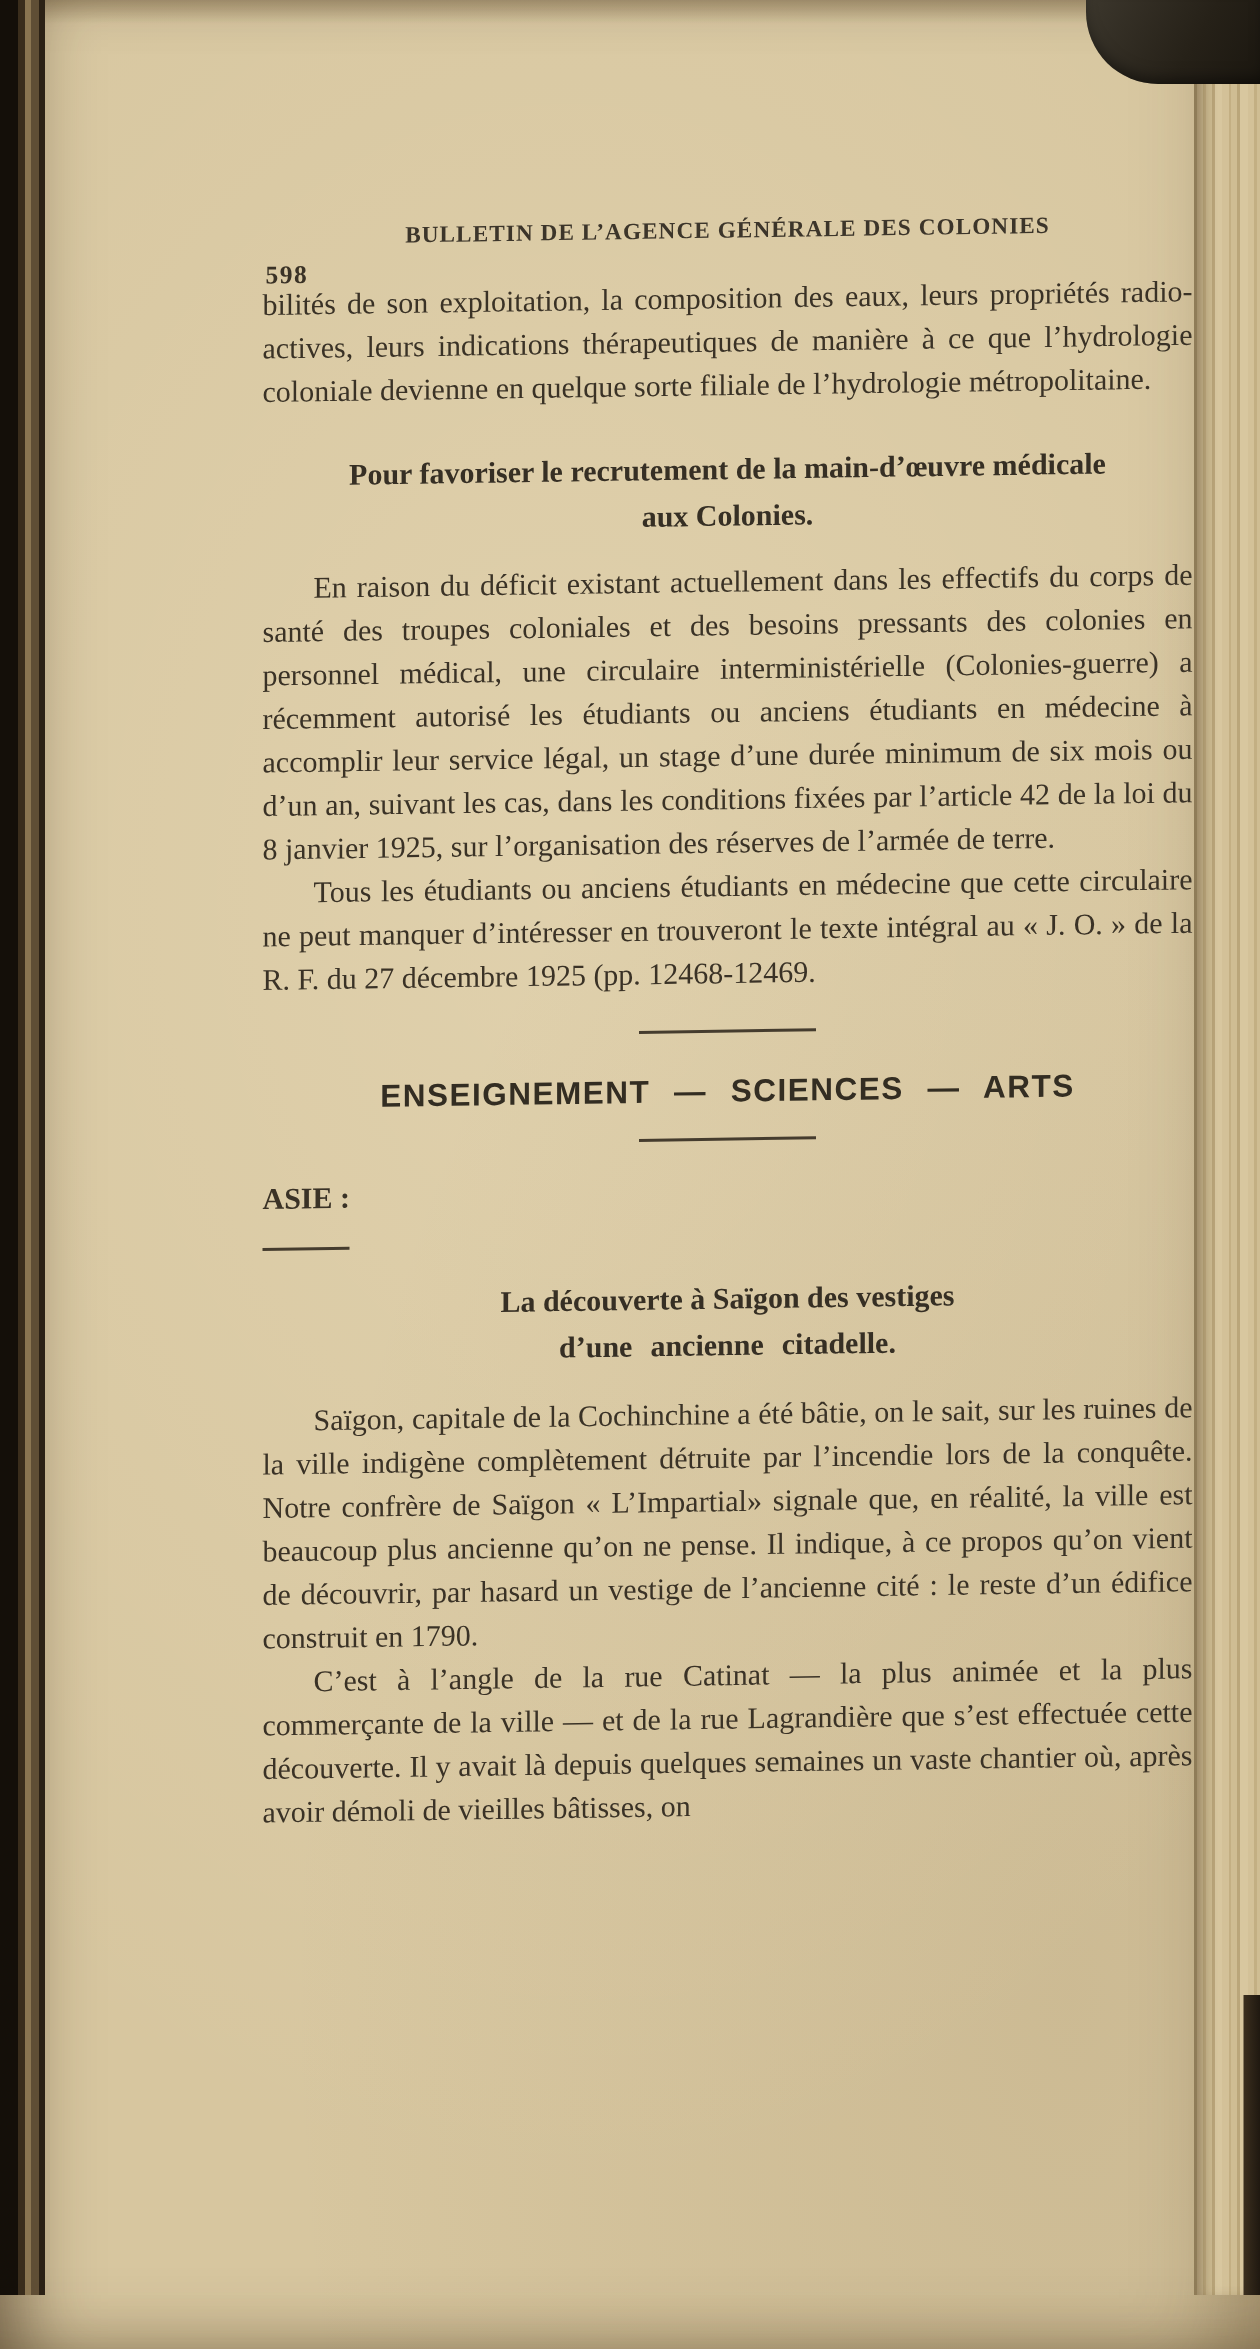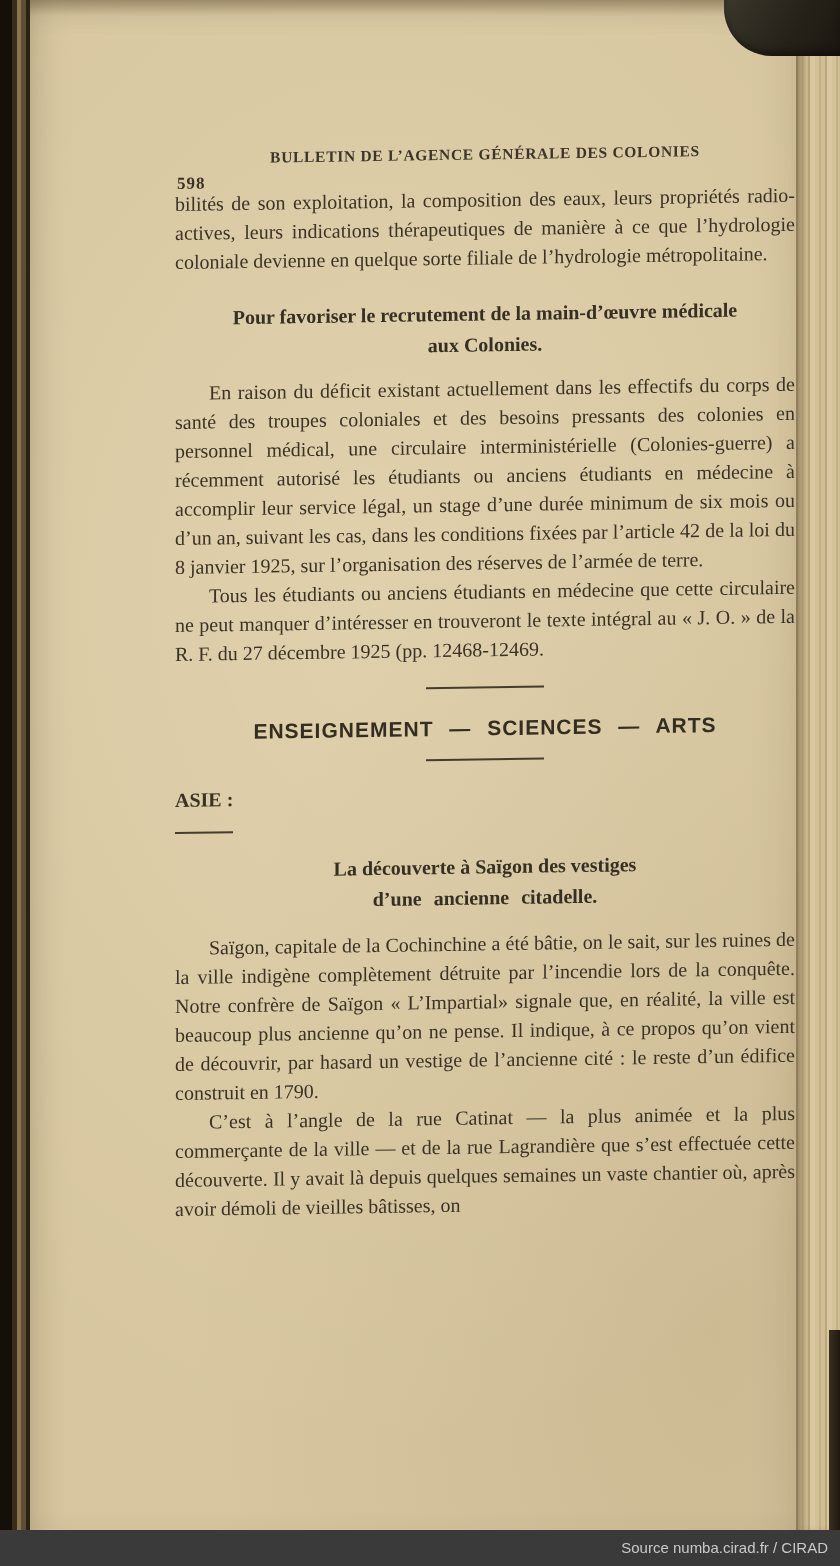--- a/index.html
+++ b/index.html
@@ -139,17 +139,14 @@
     <div class="h-article h3">
       <div>La découverte à Saïgon des vestiges</div>
       <div class="spread">d’une ancienne citadelle.</div>
     </div>
 
     <p class="p indent p4">Saïgon, capitale de la Cochinchine a été bâtie, on le sait, sur les ruines de la ville indigène complètement détruite par l’incendie lors de la conquête. Notre confrère de Saïgon « L’Impartial» signale que, en réalité, la ville est beaucoup plus ancienne qu’on ne pense. Il indique, à ce propos qu’on vient de découvrir, par hasard un vestige de l’ancienne cité : le reste d’un édifice construit en 1790.</p>
     <p class="p indent p5">C’est à l’angle de la rue Catinat — la plus animée et la plus commerçante de la ville — et de la rue Lagrandière que s’est effectuée cette découverte. Il y avait là depuis quelques semaines un vaste chantier où, après avoir démoli de vieilles bâtisses, on</p>
 
   </div>
 
-  <div class="footer">
-    <span>Source numba.cirad.fr / CIRAD</span>
-  </div>
 
 </div>
 
 </body></html>

